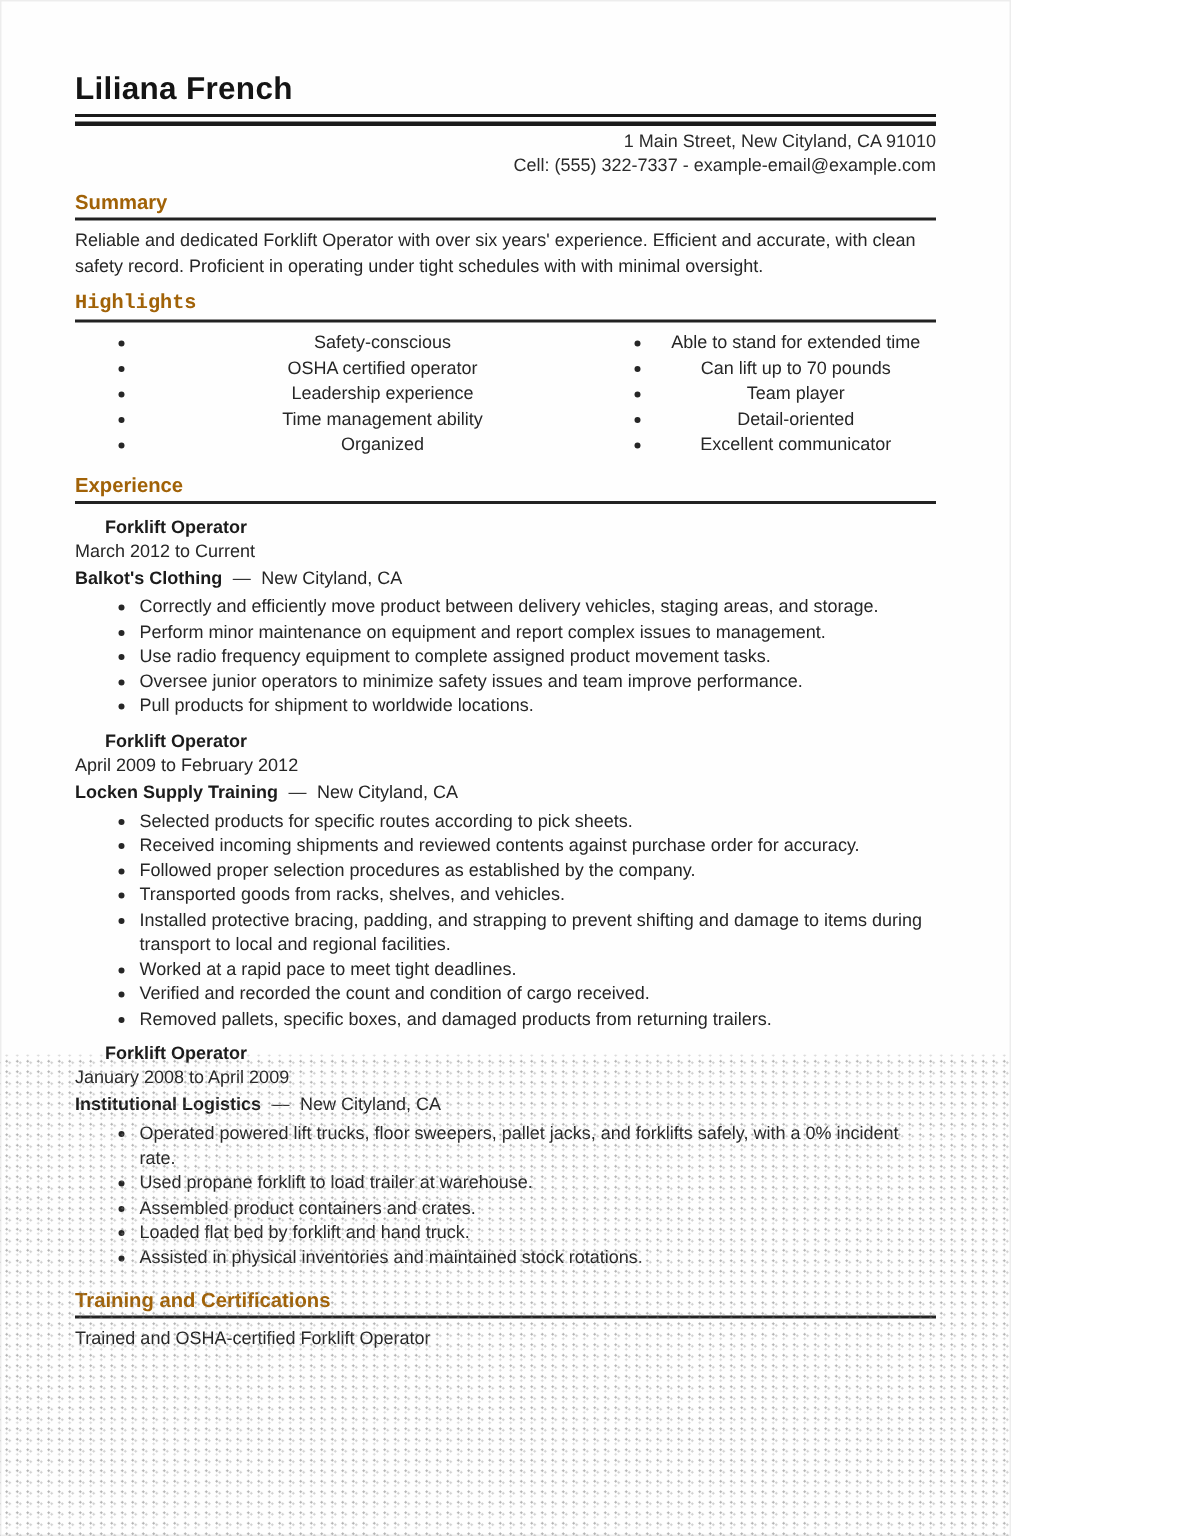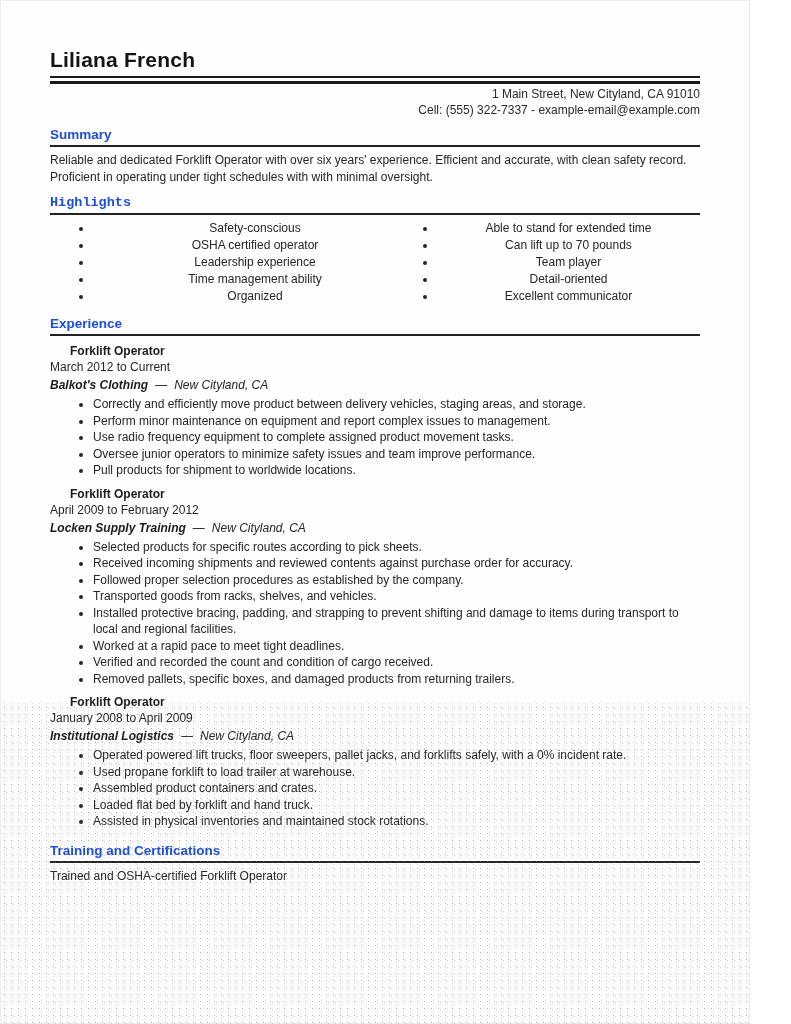--- a/index.html
+++ b/index.html
@@ -1,19 +1,19 @@
 <!DOCTYPE html>
 <html><head>
 <meta charset="utf-8">
 <title>Resume</title>
 <style>
   html,body{margin:0;padding:0;background:#ffffff;}
   .page{
     position:relative;
-    width:750px;height:1024px;
+    width:674px;height:1024px;
     box-sizing:border-box;
     padding:48px 50px 0 50px;
     background:#fefefe;
     box-shadow:inset 0 0 0 1px #ededed;
     font-family:"Liberation Sans", sans-serif;
     color:#262626;
     overflow:hidden;
   }
   h1{
     margin:0;font-size:21px;line-height:24px;font-weight:bold;color:#141414;
@@ -24,21 +24,21 @@
     border-top:2px solid #1a1a1a;
     border-bottom:3px solid #1a1a1a;
     height:3px;
   }
   .contact{
     margin-top:3px;
     text-align:right;
     font-size:12px;line-height:15.5px;color:#2a2a2a;
   }
   h2{
-    margin:0;font-size:13.5px;line-height:16px;font-weight:bold;color:#1d4ed8;
+    margin:0;font-size:13.5px;line-height:16px;font-weight:bold;color:#a16207;
     padding-bottom:2px;border-bottom:2px solid #222222;
   }
   .mt-summary{margin-top:9px;}
   .mt-highlights{margin-top:10px;font-family:Liberation Mono, monospace;}
   .mt-experience{margin-top:11px;}
   .mt-training{margin-top:13px;}
   .summary-text{
     margin:5px 0 0 0;font-size:12px;line-height:16.5px;
   }
   .hl-cols{display:flex;margin-top:5px;}
@@ -46,21 +46,21 @@
     margin:0;box-sizing:border-box;
     font-size:12px;line-height:17px;
     list-style:disc;
     text-align:center;
   }
   .hl-left{flex:0 0 367px;padding-left:43px;}
   .hl-right{flex:1 1 auto;padding-left:20px;}
   .job{margin-top:7px;}
   .job-title{font-size:12px;line-height:16px;font-weight:bold;color:#1b1b1b;padding-left:20px;}
   .job-dates{font-size:12px;line-height:16px;}
-  .job-company{font-size:12px;line-height:16px;margin-top:2px;font-style:italic;}
+  .job-company{font-size:12px;line-height:16px;margin-top:2px;}
   .job-company .co{font-weight:bold;color:#1b1b1b;}
   .job-company .sep{margin:0 7px;color:#333;}
   .job ul{
     margin:3px 0 0 0;padding-left:43px;
     font-size:12px;line-height:16.5px;list-style:disc;
   }
   .training-text{margin:5px 0 0 0;font-size:12px;line-height:16px;}
   .halftone{
     position:absolute;left:0;top:703px;right:0;bottom:0;
     pointer-events:none;

